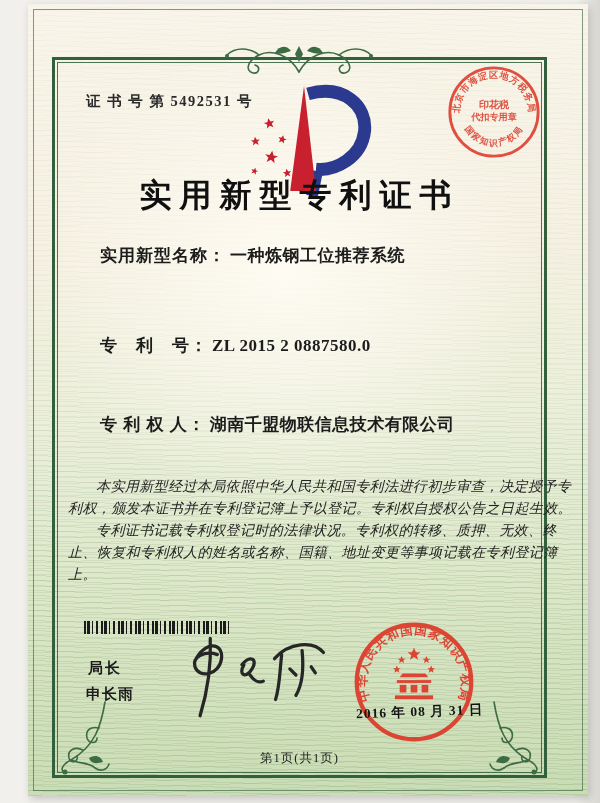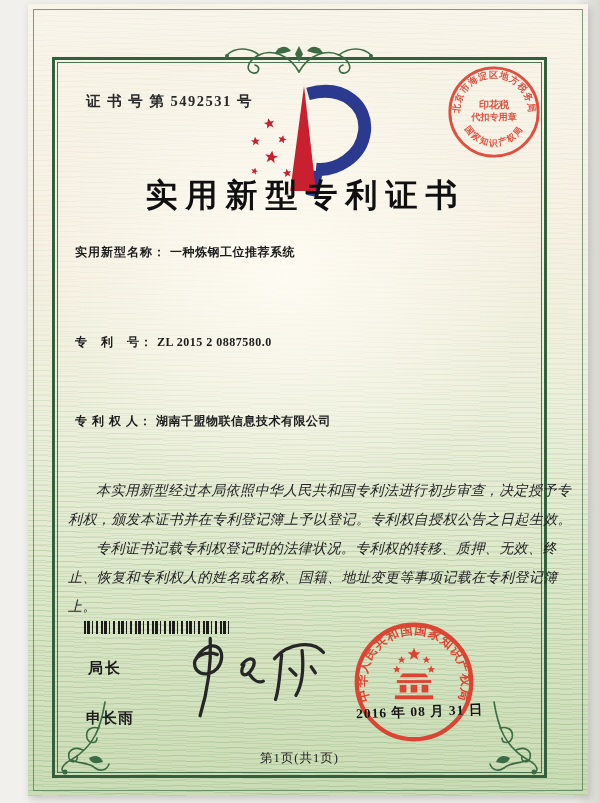--- a/index.html
+++ b/index.html
@@ -42,37 +42,37 @@
   }
   .content{position:absolute;inset:0;z-index:4;}
   .cert-no{
     position:absolute;left:58px;top:88px;font-size:14.5px;font-weight:bold;
     color:#2a2a2a;letter-spacing:1.5px;text-align:center;
   }
   .logo{position:absolute;left:210px;top:80px;width:140px;height:114px;}
   .tax-stamp{position:absolute;left:418px;top:60px;width:96px;height:96px;opacity:.88;}
   .title{
     position:absolute;left:24px;top:170px;width:495px;text-align:center;
-    font-size:32px;font-weight:bold;color:#101010;letter-spacing:8px;padding-left:6px;
-  }
-  .field{position:absolute;left:47px;font-size:12px;color:#1c1c1c;white-space:nowrap;}
+    font-size:32px;font-weight:bold;color:#101010;letter-spacing:8px;
+  }
+  .field{position:absolute;left:72px;font-size:17px;color:#1c1c1c;white-space:nowrap;}
   .field .lbl{font-weight:bold;letter-spacing:1px;}
   .field .val{font-weight:bold;letter-spacing:.5px;margin-left:4px;}
   .body-text{
     position:absolute;left:40px;top:472px;width:504px;
-    font-size:14px;line-height:29px;color:#222;font-style:italic;
+    font-size:14px;line-height:22px;color:#222;font-style:italic;
     letter-spacing:.4px;
   }
   .body-text p{margin:0;text-indent:2em;}
   .barcode{
     position:absolute;left:56px;top:617px;width:146px;height:13px;
     background:repeating-linear-gradient(90deg,#1b1b1b 0 2px,transparent 2px 3px,#1b1b1b 3px 6px,transparent 6px 8px,#1b1b1b 8px 9px,transparent 9px 12px,#1b1b1b 12px 14px,transparent 14px 17px);
   }
   .signer-title{position:absolute;left:60px;top:655px;font-size:15px;font-weight:bold;color:#1c1c1c;letter-spacing:2px;text-align:center;}
-  .signer-name{position:absolute;left:58px;top:705px;font-size:15px;font-weight:bold;color:#1c1c1c;letter-spacing:1px;}
+  .signer-name{position:absolute;left:58px;top:681px;font-size:15px;font-weight:bold;color:#1c1c1c;letter-spacing:1px;}
   .signature{position:absolute;left:135px;top:620px;width:170px;height:102px;}
   .main-seal{position:absolute;left:324px;top:616px;width:124px;height:124px;opacity:.93;}
   .seal-date{
     position:absolute;left:328px;top:699px;width:130px;z-index:5;
     font-size:13.5px;font-weight:bold;color:#141414;letter-spacing:1px;
     transform:rotate(-2deg);white-space:nowrap;
   }
   .footer-page{
     position:absolute;left:24px;top:746px;width:495px;text-align:center;
     font-size:12.5px;color:#222;letter-spacing:1px;font-weight:normal;

